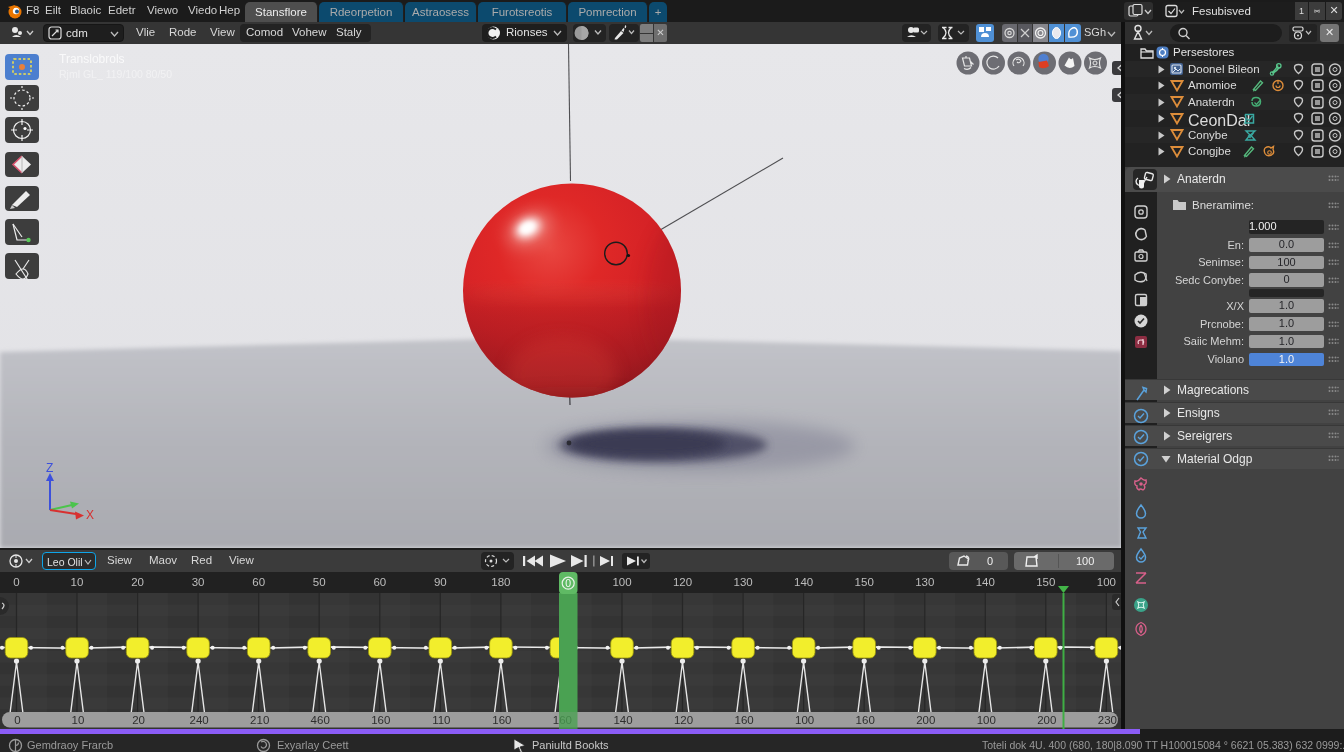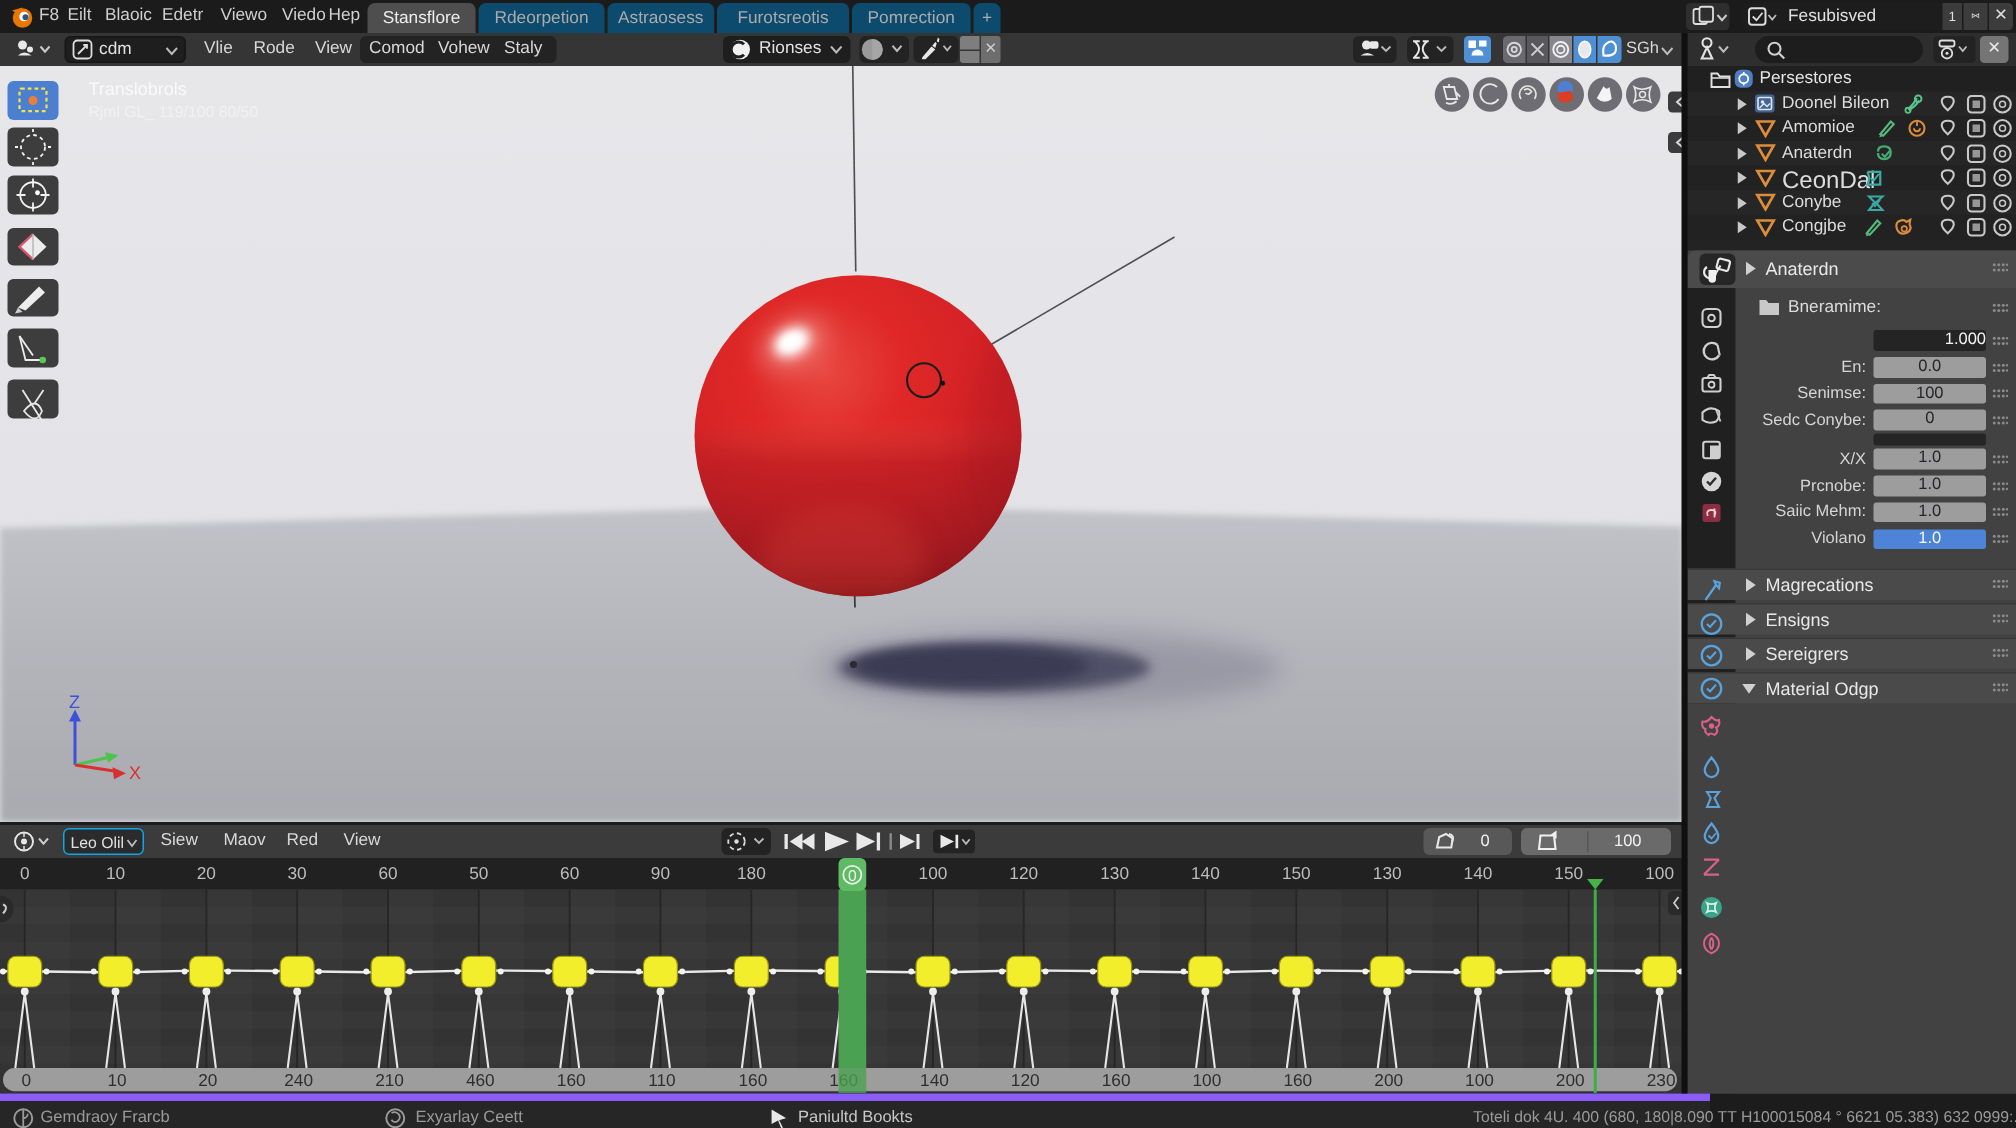--- a/index.html
+++ b/index.html
@@ -755,21 +755,21 @@
           <circle cx="1.5" cy="1.5" r="1"></circle>
           <circle cx="4.5" cy="1.5" r="1"></circle>
           <circle cx="7.5" cy="1.5" r="1"></circle>
           <circle cx="10" cy="1.5" r="0.8"></circle>
           <circle cx="1.5" cy="5" r="1"></circle>
           <circle cx="4.5" cy="5" r="1"></circle>
           <circle cx="7.5" cy="5" r="1"></circle>
           <circle cx="10" cy="5" r="0.8"></circle>
         </g>
       </svg>
-  <div class="abs" style="left:124px;top:198.3px;width:75px;height:13.5px;background:#242424;border-radius:2px;color:#f2f2f2;font-size:11px;text-align:right;line-height:13px">1.000</div>
+  <div class="abs" style="left:124px;top:198.3px;width:75px;height:13.5px;background:#242424;border-radius:2px;color:#f2f2f2;font-size:11px;text-align:left;line-height:13px">1.000</div>
   <svg class="abs" style="left:203px;top:201.8px" width="11" height="7">
         <g fill="#8a8a8a">
           <circle cx="1.5" cy="1.5" r="1"></circle>
           <circle cx="4.5" cy="1.5" r="1"></circle>
           <circle cx="7.5" cy="1.5" r="1"></circle>
           <circle cx="10" cy="1.5" r="0.8"></circle>
           <circle cx="1.5" cy="5" r="1"></circle>
           <circle cx="4.5" cy="5" r="1"></circle>
           <circle cx="7.5" cy="5" r="1"></circle>
           <circle cx="10" cy="5" r="0.8"></circle>

